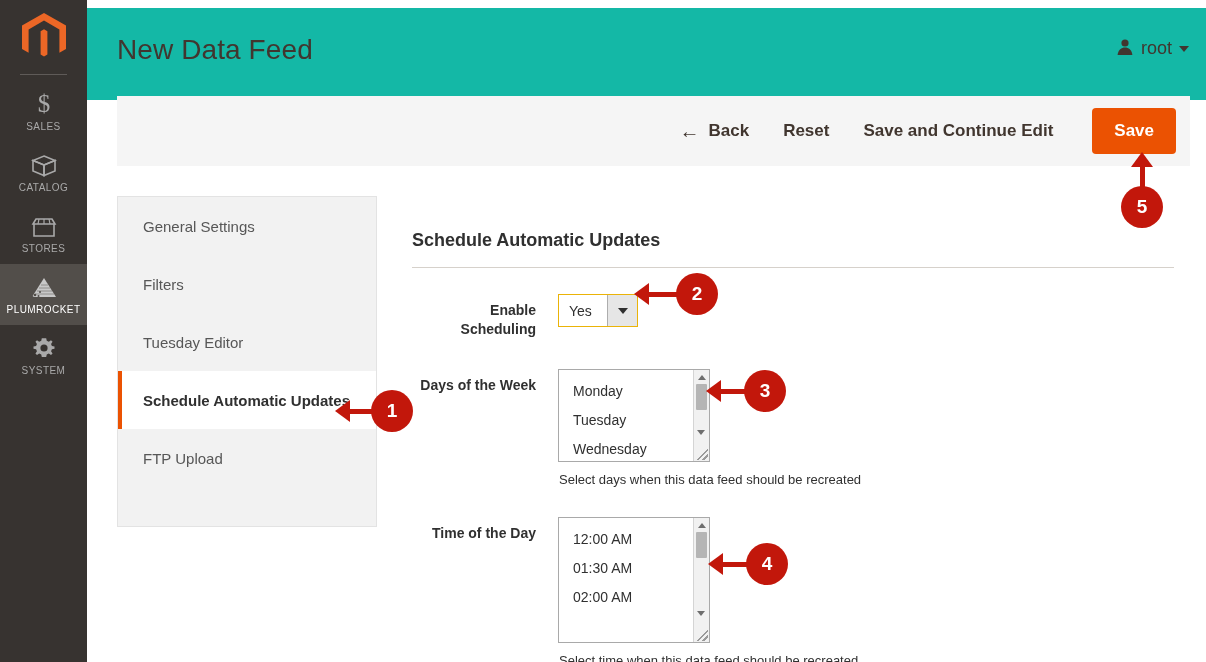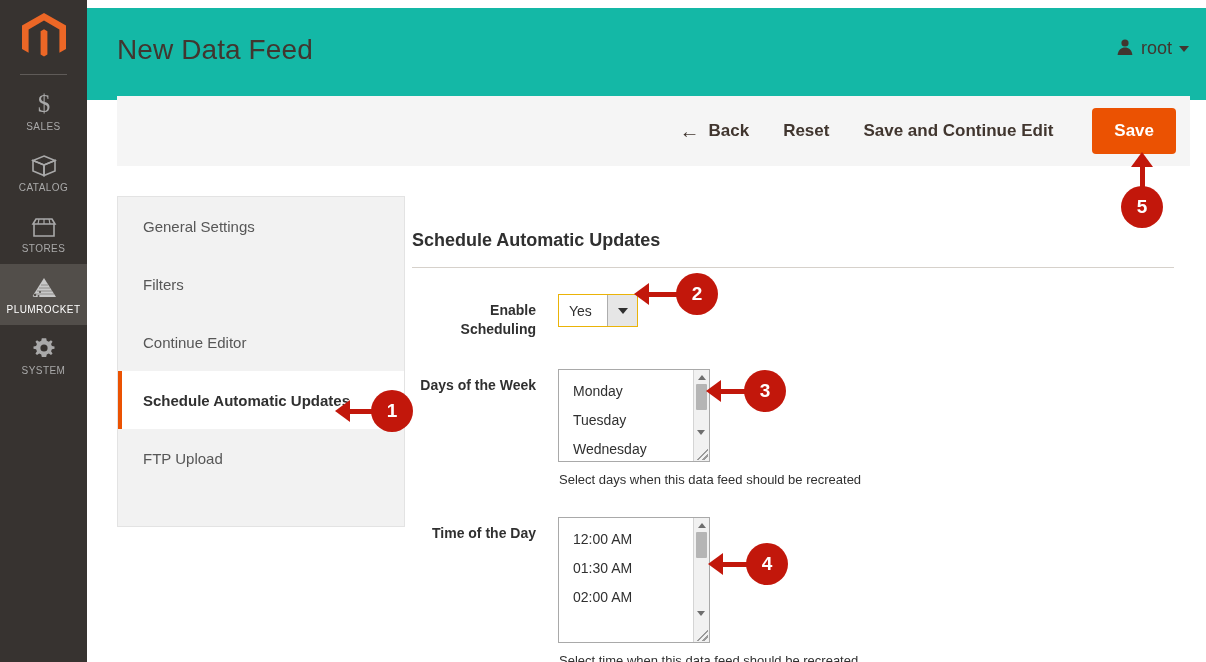--- a/index.html
+++ b/index.html
@@ -76,21 +76,21 @@
   }
   .tb-btn.primary {
     background: #eb5202; color: #ffffff;
     padding: 13px 22px; border-radius: 4px;
     margin-left: 22px;
     align-items: center;
   }
 
   
   #tabs-panel {
-    position: absolute; left: 117px; top: 196px; width: 288px;
+    position: absolute; left: 117px; top: 196px; width: 260px;
     background: #f2f2f2; border: 1px solid #e3e3e3;
   }
   .tab-item {
     height: 58px; display: flex; align-items: center;
     padding-left: 21px; font-size: 15px; color: #575757;
     cursor: pointer; border-left: 4px solid transparent;
     box-sizing: border-box;
   }
   .tab-item.active {
     background: #ffffff; color: #303030; font-weight: bold;
@@ -316,21 +316,21 @@
   </div>
 
   <div id="tabs-panel">
     <div class="tab-item">
       <span>General Settings</span>
     </div>
     <div class="tab-item">
       <span>Filters</span>
     </div>
     <div class="tab-item">
-      <span>Continue Editor</span>
+      <span>Tuesday Editor</span>
     </div>
     <div class="tab-item active">
       <span>Schedule Automatic Updates</span>
     </div>
     <div class="tab-item">
       <span>FTP Upload</span>
     </div>
     <div class="tab-spacer"></div>
   </div>
 

